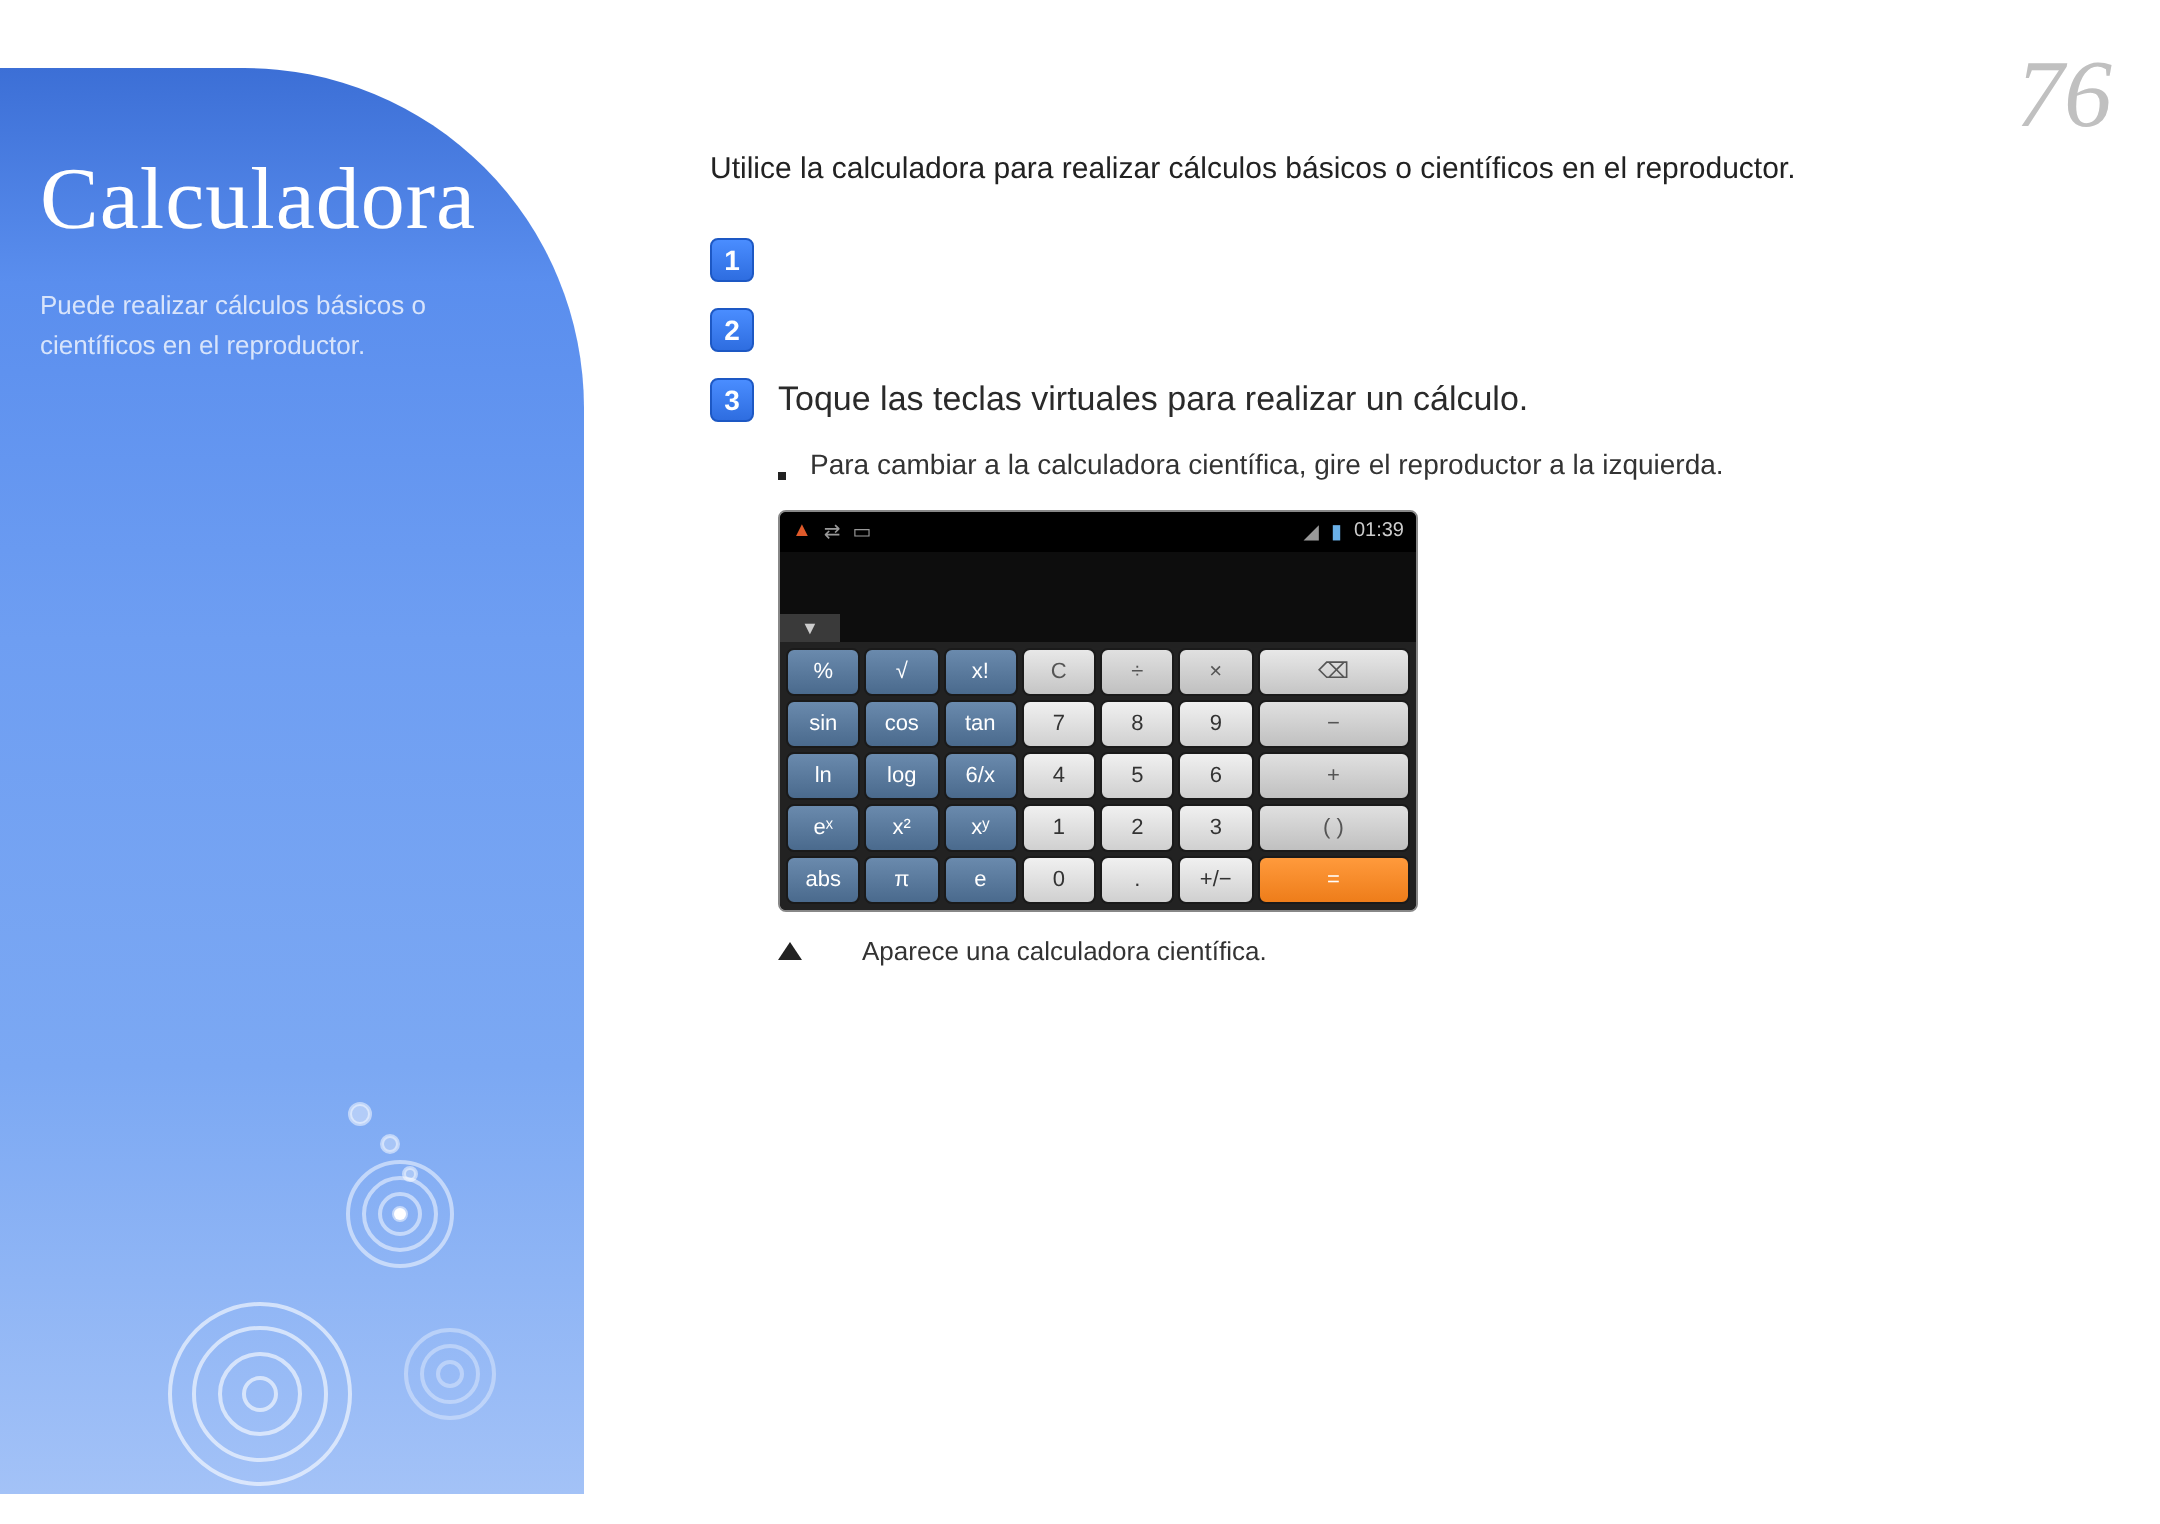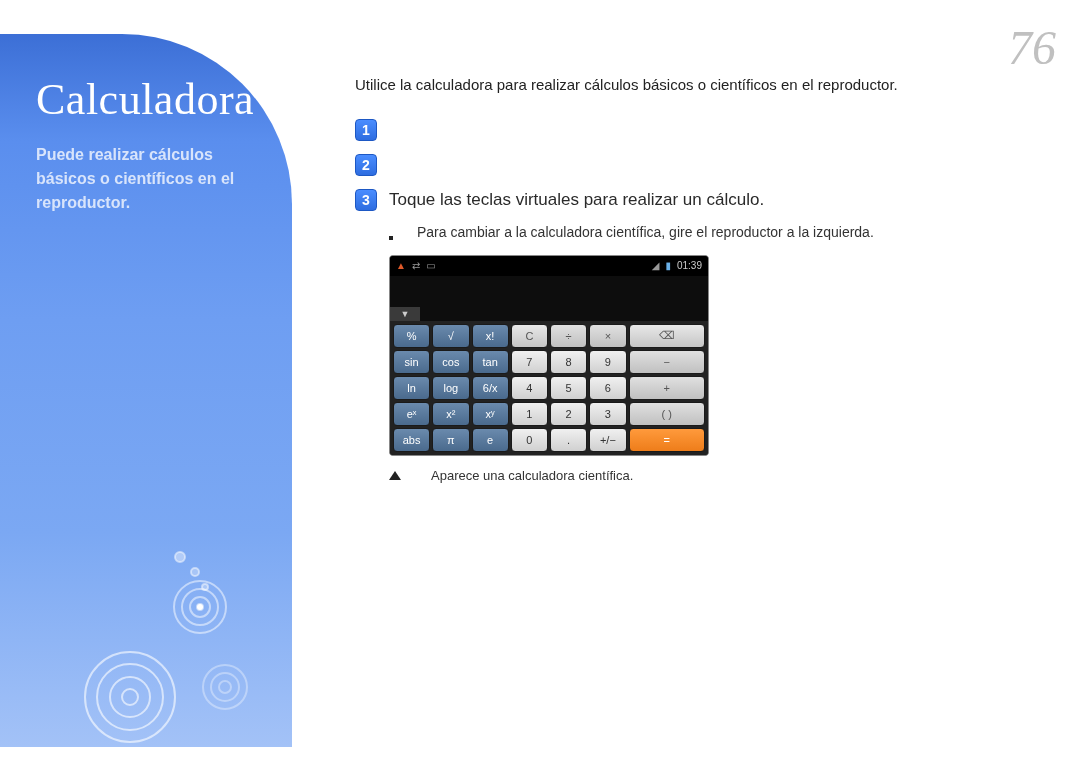--- a/index.html
+++ b/index.html
@@ -28,36 +28,36 @@
     .sidebar {
       position: absolute;
       left: 0;
       top: 34px;
       width: 292px;
       height: 713px;
       background: linear-gradient(180deg, #3c6fd6 0%, #5a8eee 15%, #6e9ef2 40%, #7ba8f3 70%, #a3c2f7 100%);
       border-top-right-radius: 170px 170px;
       color: #fff;
       padding-top: 40px;
-      padding-left: 36px;
+      padding-left: 20px;
       padding-right: 20px;
       overflow: hidden;
     }
     .sidebar-title {
       font-family: Georgia, "Times New Roman", serif;
       font-size: 44px;
       font-weight: 300;
       margin-bottom: 18px;
       letter-spacing: 0.5px;
     }
     .sidebar-subtitle {
-      font-size: 16px;
+      font-size: 13px;
       color: #d8e4fb;
       line-height: 1.5;
-      font-weight: 700;
+      font-weight: 400;
     }
     .deco-circles {
       position: absolute;
       bottom: 0;
       left: 0;
       width: 292px;
       height: 250px;
     }
     .content {
       position: absolute;
@@ -96,21 +96,20 @@
       font-size: 17px;
       color: #2a2a2a;
       line-height: 1.4;
     }
     .bullet-row {
       display: flex;
       align-items: flex-end;
       margin-left: 34px;
       margin-top: 6px;
       margin-bottom: 15px;
-      gap: 12px;
     }
     .bullet-dot {
       width: 4px;
       height: 4px;
       background: #222;
       margin-top: 8px;
       margin-right: 12px;
       flex-shrink: 0;
     }
     .bullet-text {

